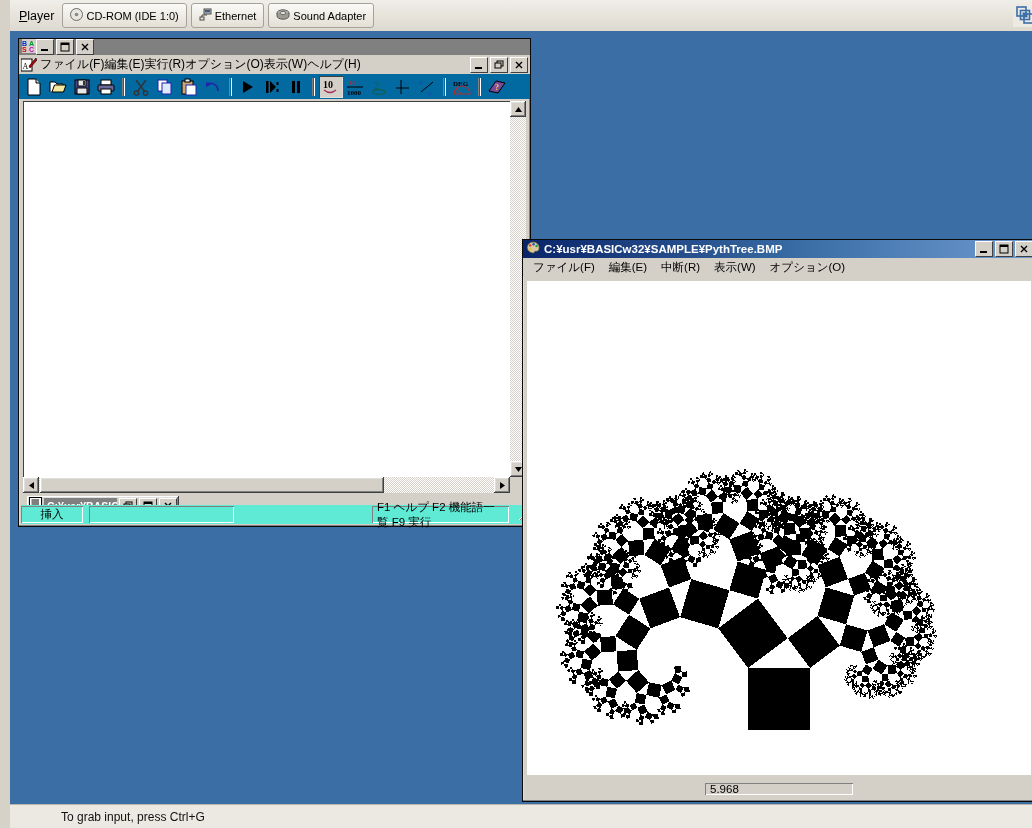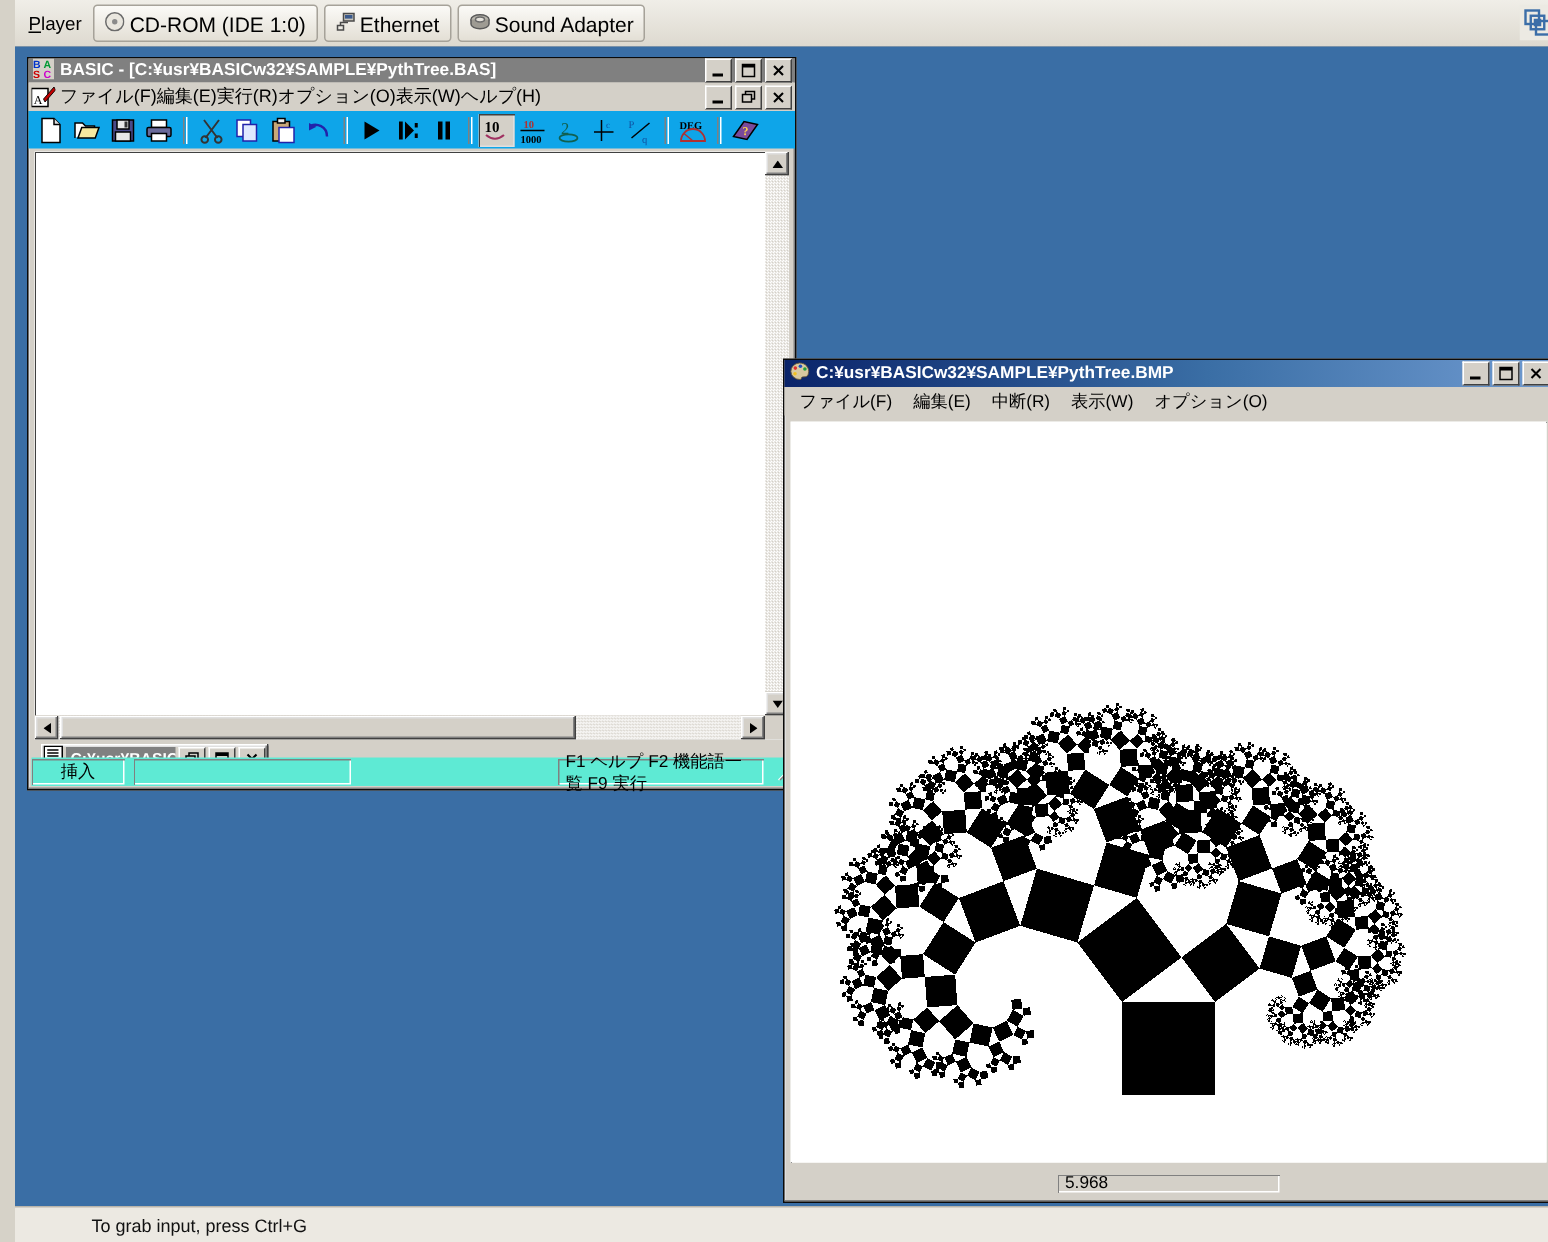--- a/index.html
+++ b/index.html
@@ -20,21 +20,21 @@
   }
   #vm-toolbar .player-label{
     margin-left:9px;margin-right:8px;font-size:12.5px;color:#000;
   }
   #vm-toolbar .player-label u{text-decoration:underline;}
   .vm-dev{
     display:flex;align-items:center;gap:3px;
     height:23px;padding:0 7px;margin-right:4px;
     background:linear-gradient(#fbfaf7,#e3dfd5);
     border:1px solid #a6a299;border-radius:3px;
-    font-size:14px;color:#000;white-space:nowrap;
+    font-size:11px;color:#000;white-space:nowrap;
   }
   .vm-logo{
     position:absolute;right:5px;top:3px;width:24px;height:24px;
   }
   #vm-statusbar{
     position:absolute;left:0;bottom:0;width:1032px;height:23px;
     background:#ece9e2;border-top:1px solid #b9b5ab;
     display:flex;align-items:center;padding-left:45px;
   }
   #vm-statusbar .txt{margin-left:6px;font-size:12px;color:#111;}
@@ -85,21 +85,21 @@
 
   
   #basic-win{left:8px;top:7px;width:511px;height:487px;}
   #basic-title{height:16px;}
   #basic-menurow{
     display:flex;align-items:center;height:19px;background:#d4d0c8;
     border-bottom:0;
   }
   #basic-menurow .mdibtns{display:flex;gap:2px;margin-left:auto;margin-right:2px;}
   #basic-toolbar{
-    height:25px;background:#0ea5e9;display:flex;align-items:center;
+    height:25px;background:#0369a1;display:flex;align-items:center;
     padding-left:3px;gap:0px;
   }
   .tbicon{width:24px;height:22px;display:flex;align-items:center;justify-content:center;}
   .tbsep{width:1px;height:18px;margin:0 4px;
     border-left:1px solid #808080;border-right:1px solid #ffffff;}
   .tbicon.sel{background:#d4d0c8;box-shadow:inset 1px 1px 0 #404040, inset -1px -1px 0 #dfdfdf;}
 
   #code-area{
     position:absolute;left:4px;top:62px;width:503px;height:392px;
     background:#ffffff;overflow:hidden;
@@ -227,21 +227,20 @@
       <div class="titlebar inactive" id="basic-title">
         <span>
           <svg width="14" height="14" viewBox="0 0 14 14">
             <rect width="14" height="14" fill="#d4d0c8"></rect>
             <text x="0" y="6.5" font-size="7" font-family="Liberation Sans" fill="#0033cc" font-weight="bold">B</text>
             <text x="7" y="6.5" font-size="7" font-family="Liberation Sans" fill="#009933" font-weight="bold">A</text>
             <text x="0" y="13" font-size="7" font-family="Liberation Sans" fill="#cc0000" font-weight="bold">S</text>
             <text x="7" y="13" font-size="7" font-family="Liberation Sans" fill="#cc00cc" font-weight="bold">C</text>
           </svg>
         </span>
-        <span class="title-text">BASIC - [C:¥usr¥BASICw32¥SAMPLE¥PythTree.BAS]</span>
         <span class="tbtns">
           <span class="tbtn">
             <svg width="10" height="10">
                 <rect x="1" y="7" width="7" height="2" fill="#000"></rect>
               </svg>
           </span>
           <span class="tbtn">
             <svg width="10" height="10">
                 <rect x="1" y="1" width="8" height="8" fill="none" stroke="#000" stroke-width="1"></rect>
                 <rect x="1" y="1" width="8" height="2" fill="#000"></rect>

